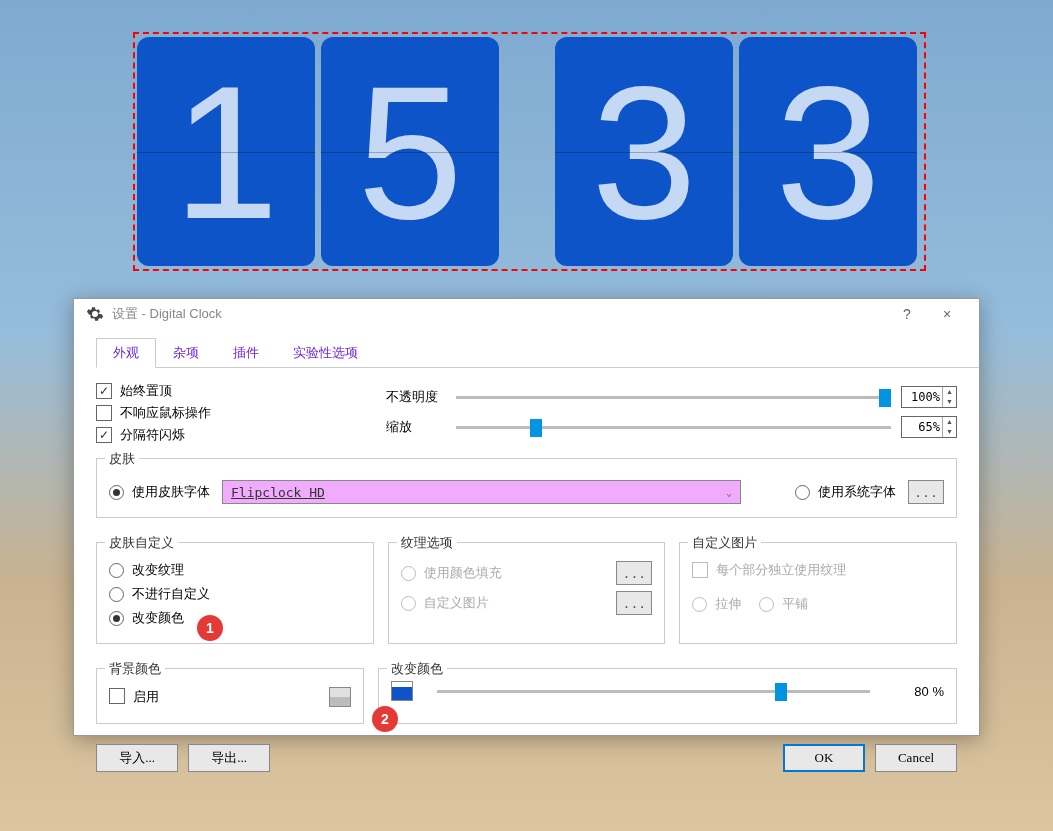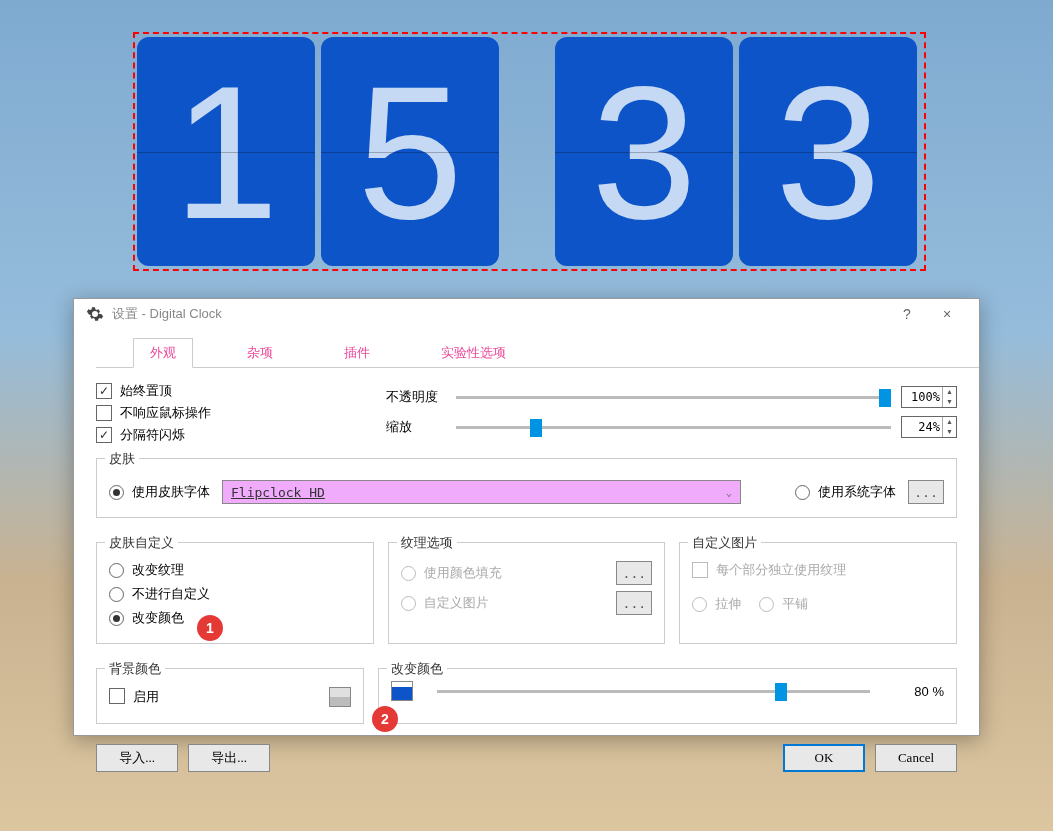--- a/index.html
+++ b/index.html
@@ -86,24 +86,23 @@
 .tabs {
   display: flex;
   margin: 8px 0 0 22px;
   border-bottom: 1px solid #ccc;
 }
 .tab {
   padding: 5px 16px;
   border: 1px solid transparent;
   border-bottom: none;
   cursor: pointer;
-  color: #ec4899;
+  color: #6d28d9;
   position: relative;
   top: 1px;
-  margin-left: 37px;
 }
 .tab.active {
   border-color: #ccc;
   background: #fff;
   border-bottom: 1px solid #fff;
 }
 
 .tab-content {
   flex: 1;
   padding: 10px 22px 10px 22px;
@@ -364,21 +363,21 @@
                 <div>▼</div>
               </span>
           </div>
         </div>
         <div class="slider-row">
           <span class="lbl">缩放</span>
           <div class="slider-track">
             <div class="slider-thumb" style="left:17%"></div>
           </div>
           <div class="spinner">
-            <span class="val">24%</span>
+            <span class="val">65%</span>
             <span class="arrows">
                 <div>▲</div>
                 <div>▼</div>
               </span>
           </div>
         </div>
       </div>
     </div>
 
     <div class="groupbox">

